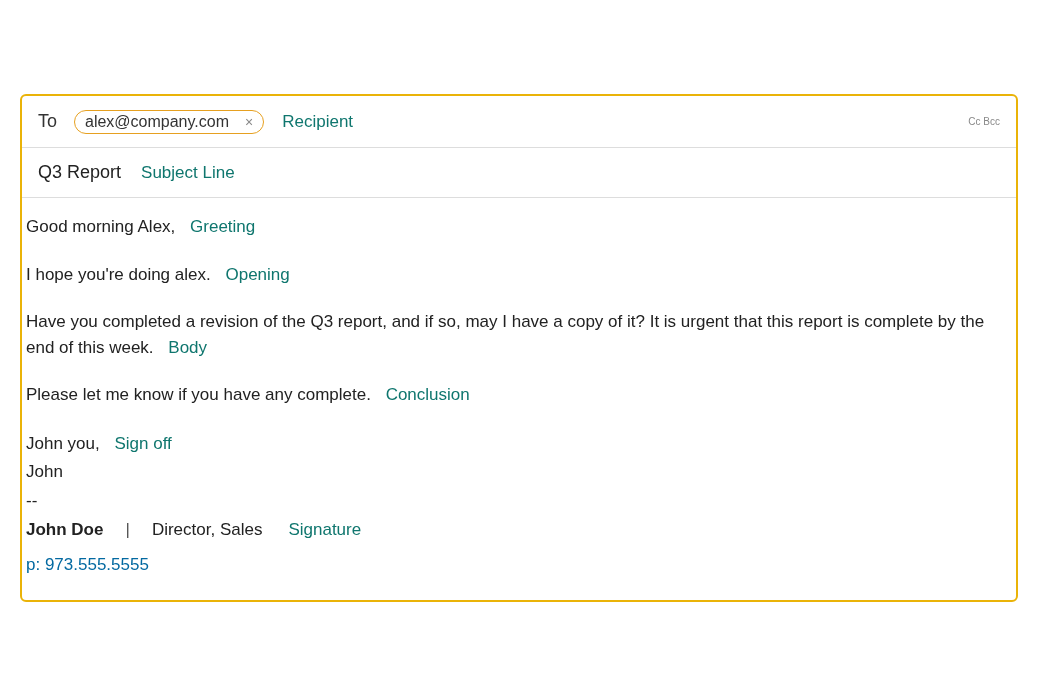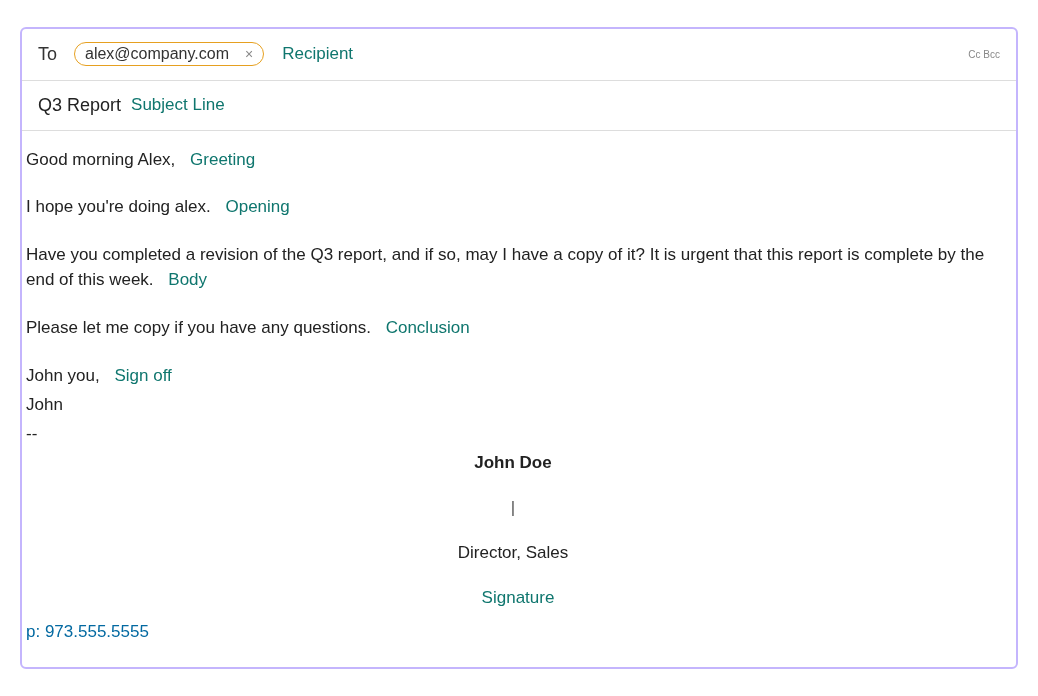--- a/index.html
+++ b/index.html
@@ -7,21 +7,21 @@
       font-family: -apple-system, BlinkMacSystemFont, 'Helvetica Neue', Arial, sans-serif;
       background: #fff;
       display: flex;
       justify-content: center;
       align-items: center;
       min-height: 100vh;
       padding: 20px;
     }
     .email-container {
       width: 1000px;
-      border: 2px solid #c4b5fd;
+      border: 2px solid #eab308;
       border-radius: 6px;
       background: #fff;
       overflow: hidden;
     }
     .email-row {
       display: flex;
       align-items: center;
       padding: 10px 16px;
       border-bottom: 1px solid #ddd;
       min-height: 52px;
@@ -59,20 +59,21 @@
     .cc-bcc {
       margin-left: auto;
       color: #888;
       font-size: 10px;
     }
     .subject-row {
       padding: 14px 16px;
       border-bottom: 1px solid #ddd;
       display: flex;
       align-items: center;
+      gap: 10px;
     }
     .subject-text {
       font-size: 18px;
       color: #222;
     }
     .email-body {
       padding: 16px 16px 20px 4px;
     }
     .body-paragraph {
       margin-bottom: 22px;
@@ -81,23 +82,22 @@
       line-height: 1.5;
     }
     .signoff-block {
       margin-top: 4px;
       font-size: 17px;
       color: #222;
       line-height: 1.7;
     }
     .signature-line {
       display: flex;
-      align-items: center;
+      align-items: flex-start;
       gap: 16px;
-      flex-direction: column;
     }
     .sig-bold {
       font-weight: bold;
     }
     .sig-separator {
       margin: 0 6px;
       color: #555;
     }
     .phone-line {
       font-size: 17px;
@@ -136,21 +136,21 @@
       <span>I hope you're doing alex.</span>
       <span class="annotation">Opening</span>
     </div>
 
     <div class="body-paragraph">
       <span>Have you completed a revision of the Q3 report, and if so, may I have a copy of it? It is urgent that this report is complete by the end of this week.</span>
       <span class="annotation">Body</span>
     </div>
 
     <div class="body-paragraph">
-      <span>Please let me copy if you have any questions.</span>
+      <span>Please let me know if you have any complete.</span>
       <span class="annotation">Conclusion</span>
     </div>
 
     <div class="signoff-block">
       <div>
         <span>John you,</span>
         <span class="annotation">Sign off</span>
       </div>
       <div>John</div>
       <div>--</div>

